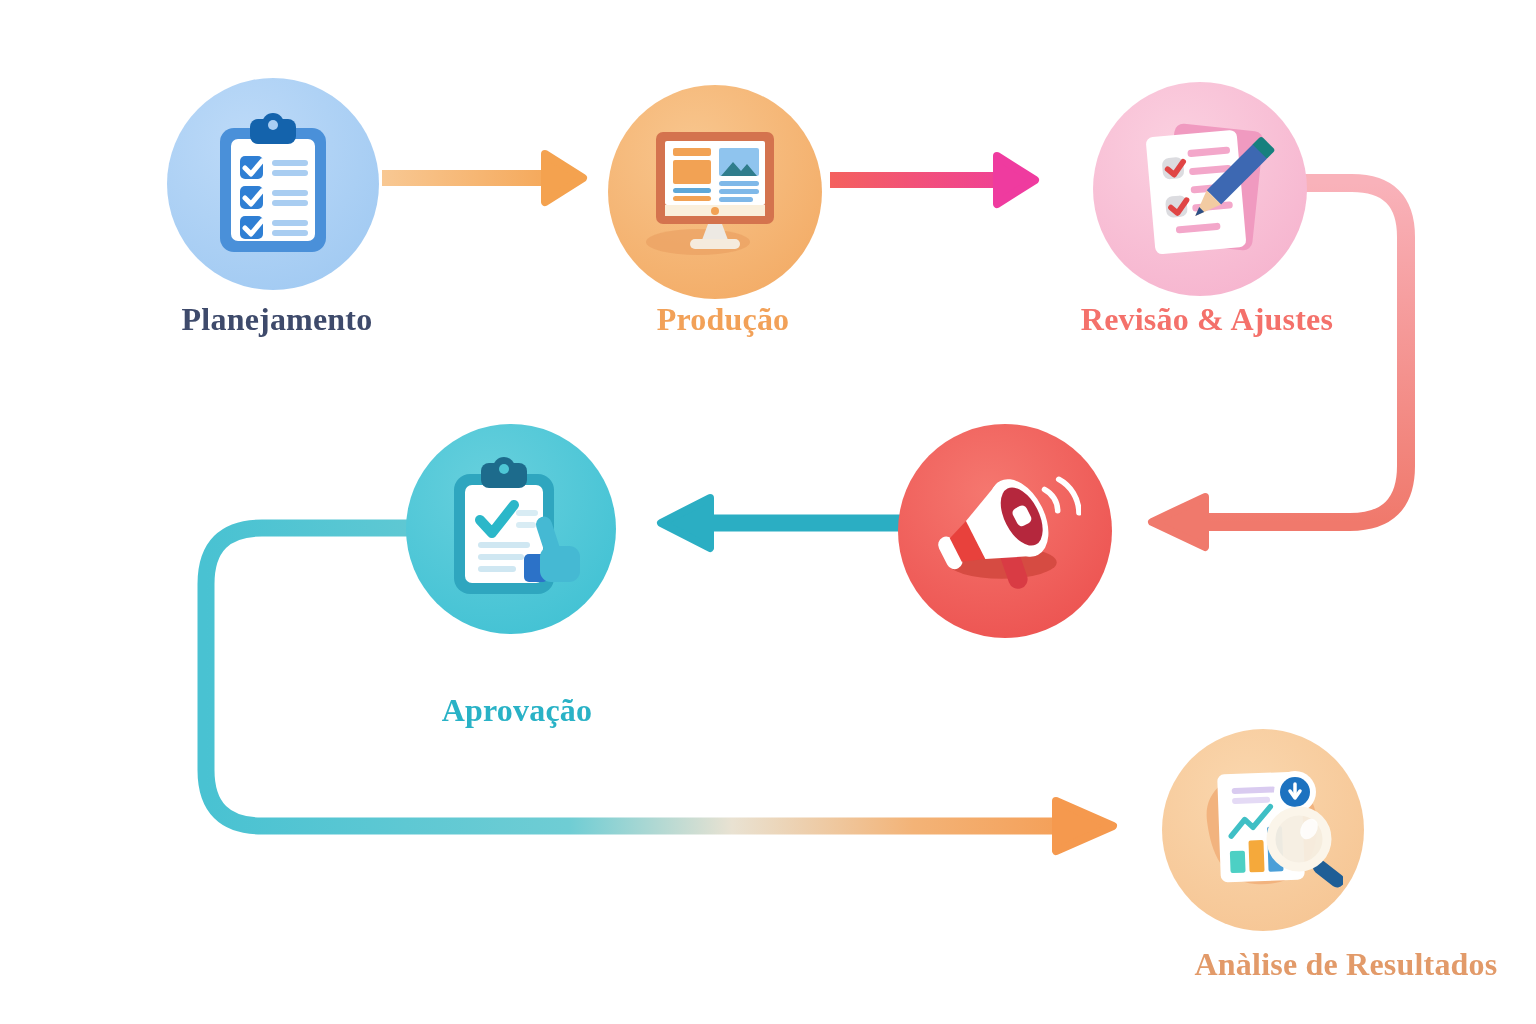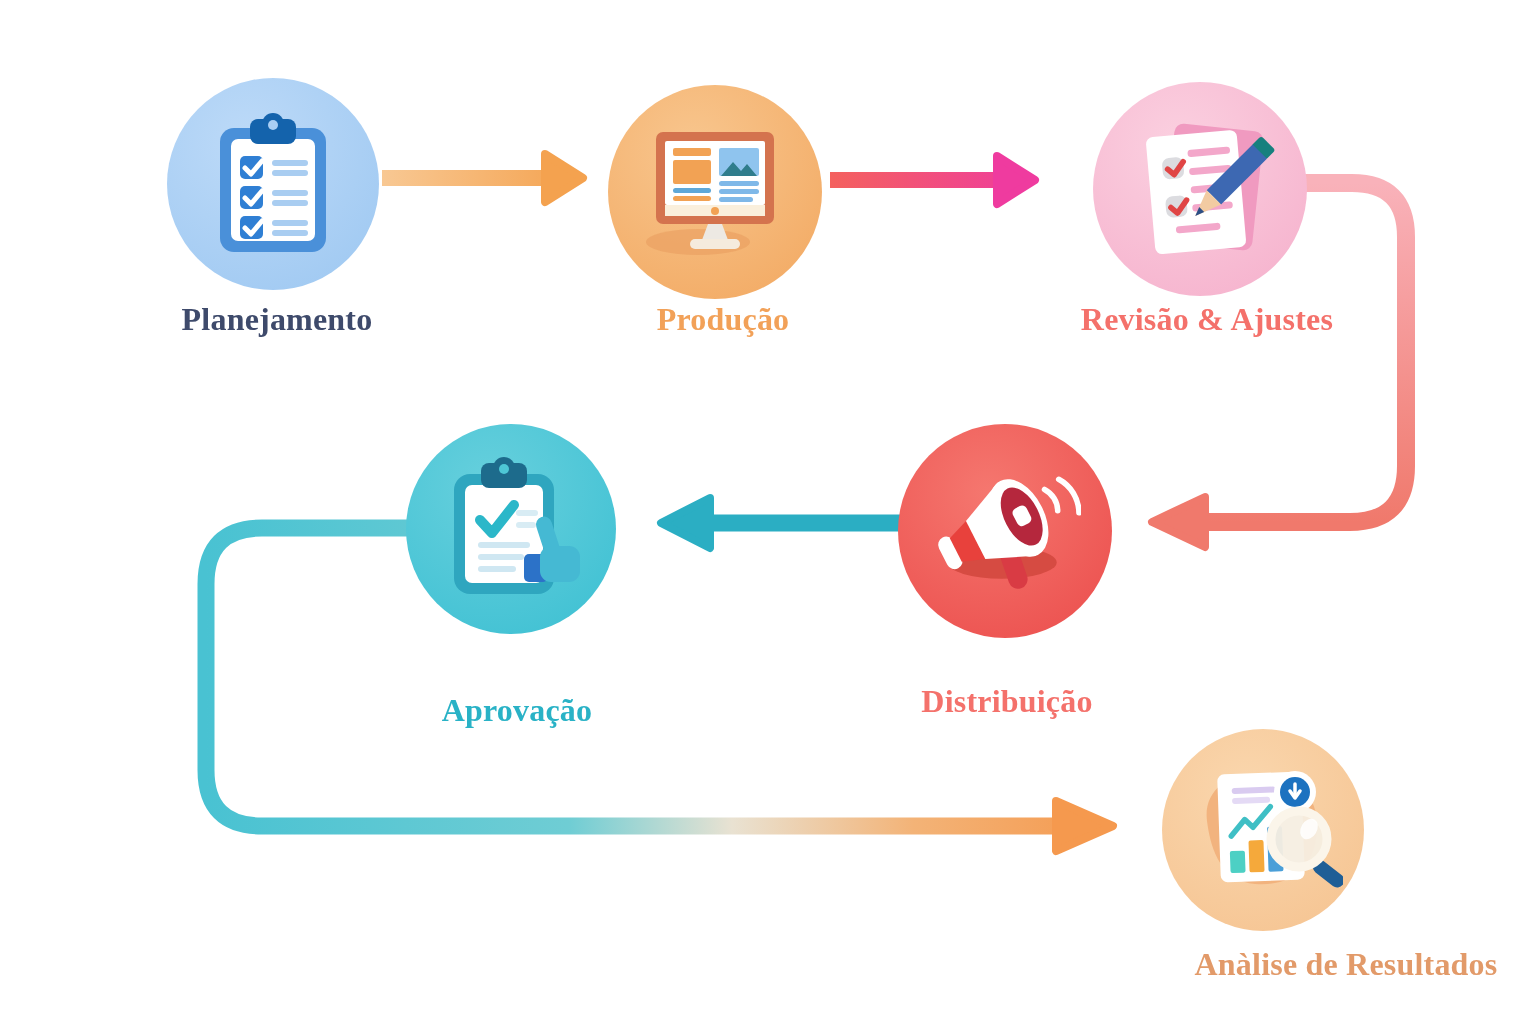--- a/index.html
+++ b/index.html
@@ -175,21 +175,20 @@
         <ellipse cx="90" cy="69" rx="25" ry="41" fill="#ffffff"></ellipse>
         <ellipse cx="93" cy="69" rx="17" ry="31" fill="#B5273D"></ellipse>
         <rect x="86" y="59" width="15" height="19" rx="5" fill="#ffffff"></rect>
       </g>
       <path d="M114 34 a24 24 0 0 1 13 21" stroke="#ffffff" stroke-width="5.5" fill="none" stroke-linecap="round"></path>
       <path d="M128 24 a38 38 0 0 1 20 33" stroke="#ffffff" stroke-width="5.5" fill="none" stroke-linecap="round"></path>
     </svg>
   </div>
   <div class="label two-line l-publicacao">
     <br>
-    <span>Distribuição</span>
   </div>
 
   <div class="circle c-aprovacao">
     <svg width="150" height="150" viewBox="0 0 150 150">
       <rect x="18" y="20" width="100" height="120" rx="16" fill="#2FA6BF"></rect>
       <rect x="29" y="31" width="78" height="98" rx="7" fill="#ffffff"></rect>
       <circle cx="68" cy="14" r="11" fill="#1D6B8C"></circle>
       <rect x="45" y="9" width="46" height="25" rx="8" fill="#1D6B8C"></rect>
       <circle cx="68" cy="15" r="5" fill="#4EC7D6"></circle>
       <rect x="80" y="56" width="22" height="6" rx="3" fill="#D8ECF4"></rect>

